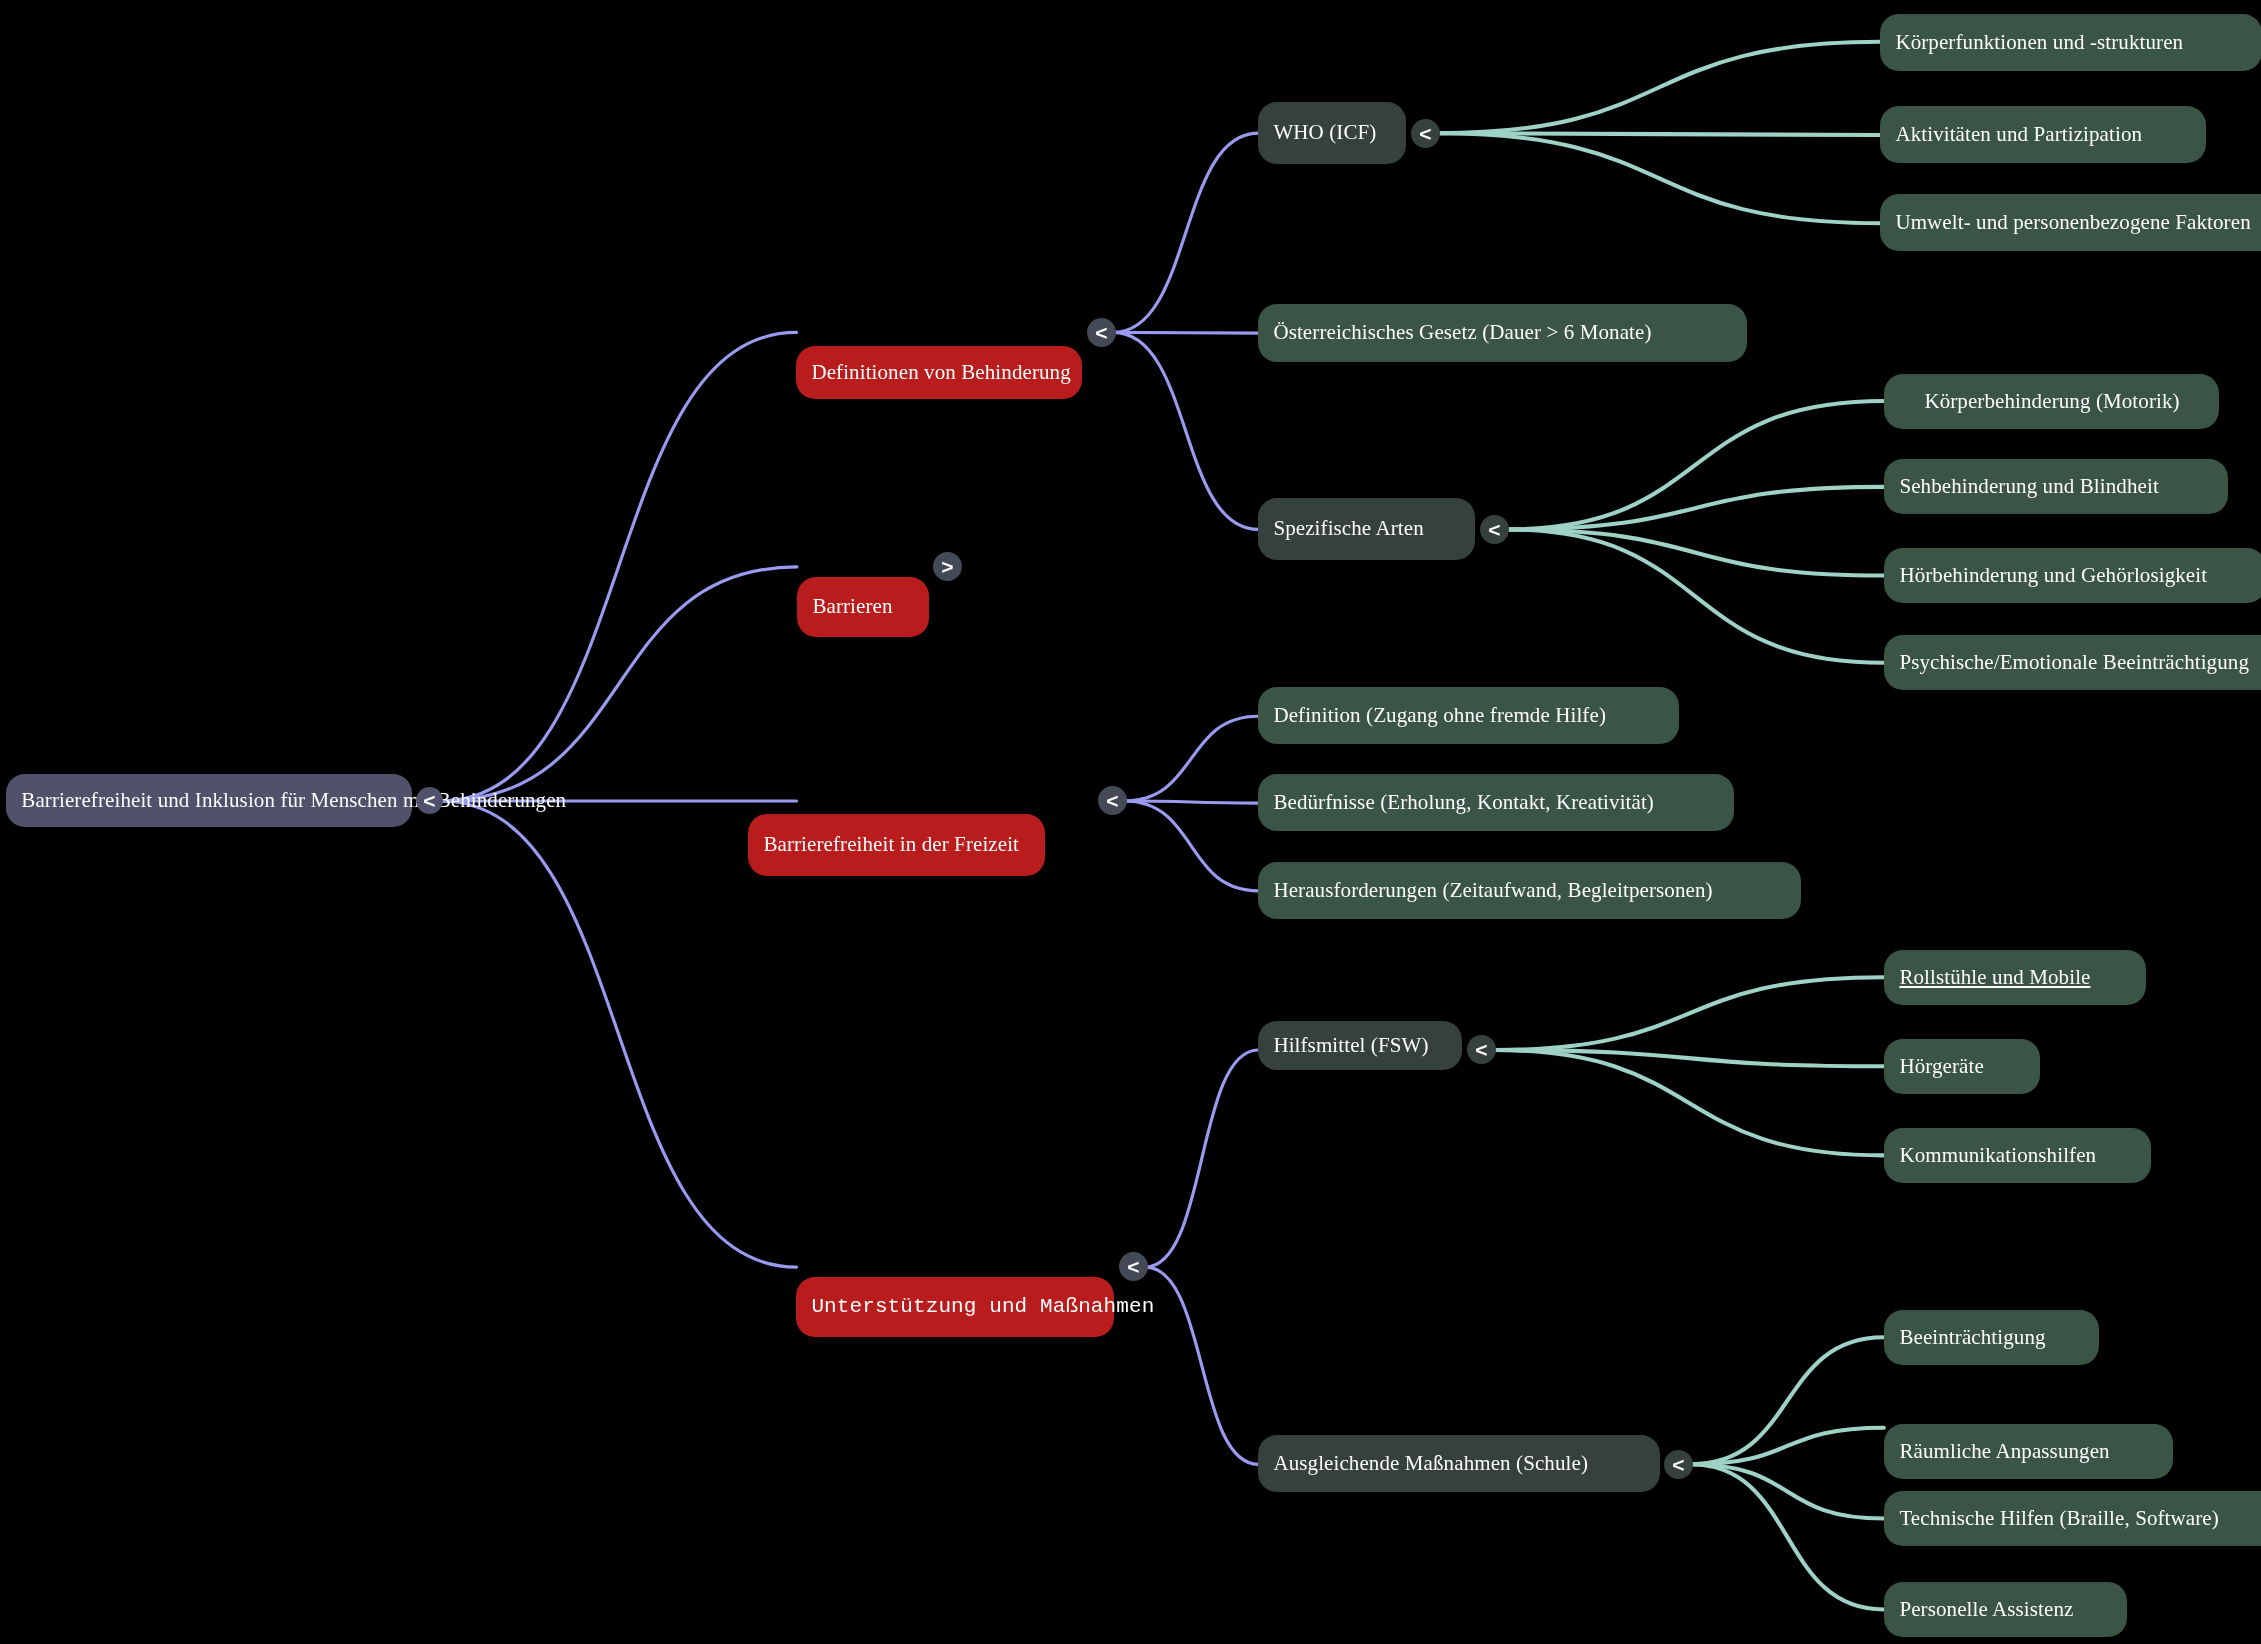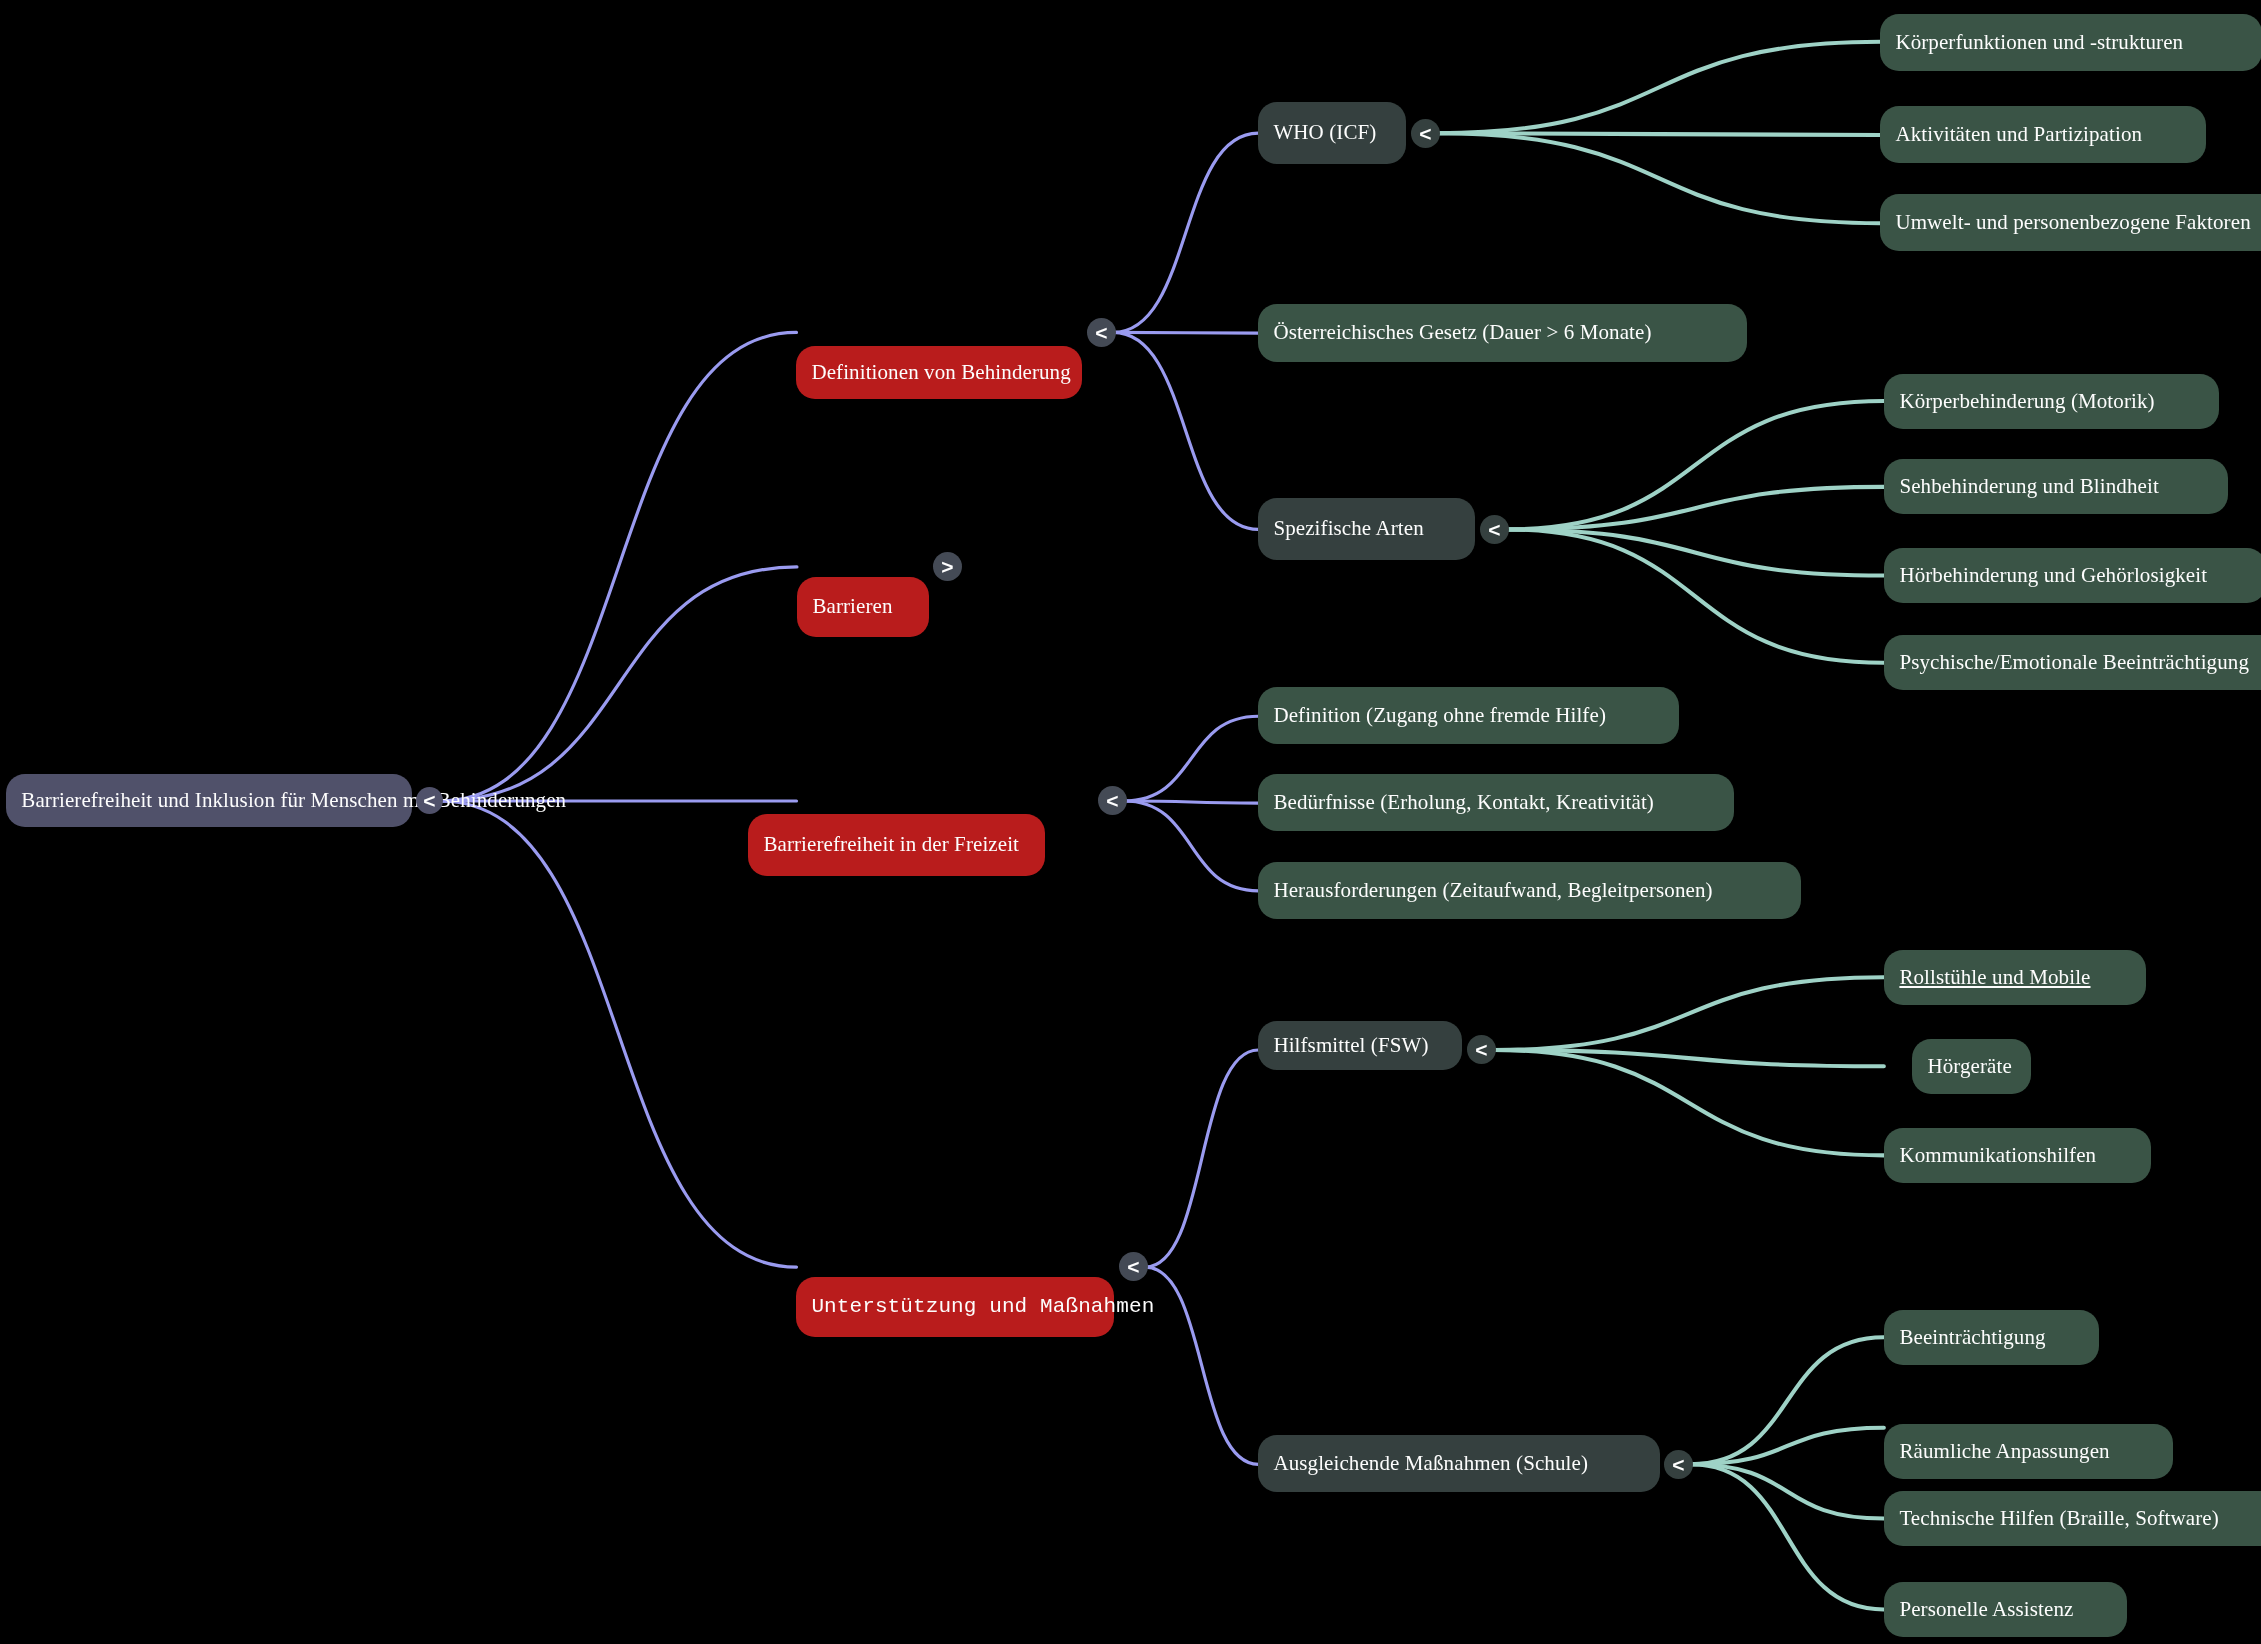--- a/index.html
+++ b/index.html
@@ -90,21 +90,21 @@
       <div class="toggle tg-teal" style="left: 1480px; top: 515px; height: 29px; width: 29px;">&lt;</div>
       <div class="node lvl3" style="left: 1880px; top: 13.6px; width: 382px; height: 57px;">
         <span class="label">Körperfunktionen und -strukturen</span>
       </div>
       <div class="node lvl3" style="left: 1880px; top: 106px; width: 326px; height: 57px;">
         <span class="label">Aktivitäten und Partizipation</span>
       </div>
       <div class="node lvl3" style="left: 1880px; top: 194px; width: 475px; height: 57px;">
         <span class="label">Umwelt- und personenbezogene Faktoren</span>
       </div>
-      <div class="node lvl3" style="left: 1884px; top: 374px; width: 335px; height: 55px;">
+      <div class="node lvl3" style="left: 1884px; top: 374px; width: 335px; height: 55px; padding-left: 25px;">
         <span class="label">Körperbehinderung (Motorik)</span>
       </div>
       <div class="node lvl3" style="left: 1884px; top: 459px; width: 344px; height: 55px;">
         <span class="label">Sehbehinderung und Blindheit</span>
       </div>
       <div class="node lvl3" style="left: 1884px; top: 548px; width: 382px; height: 55px;">
         <span class="label">Hörbehinderung und Gehörlosigkeit</span>
       </div>
       <div class="node lvl3" style="left: 1884px; top: 635px; width: 434px; height: 55px;">
         <span class="label">Psychische/Emotionale Beeinträchtigung</span>
@@ -122,21 +122,21 @@
         <span class="label">Hilfsmittel (FSW)</span>
       </div>
       <div class="toggle tg-teal" style="left: 1467px; top: 1035px; height: 29px; width: 29px;">&lt;</div>
       <div class="node lvl2" style="left: 1258px; top: 1435px; width: 402px; height: 57px;">
         <span class="label">Ausgleichende Maßnahmen (Schule)</span>
       </div>
       <div class="toggle tg-teal" style="left: 1664px; top: 1450px; height: 29px; width: 29px;">&lt;</div>
       <div class="node lvl3" style="left: 1884px; top: 950px; width: 262px; height: 55px; text-decoration: underline;">
         <span class="label">Rollstühle und Mobile</span>
       </div>
-      <div class="node lvl3" style="left: 1884px; top: 1039px; width: 119px; height: 55px; margin-left: 28px;">
+      <div class="node lvl3" style="left: 1884px; top: 1039px; width: 156px; height: 55px;">
         <span class="label">Hörgeräte</span>
       </div>
       <div class="node lvl3" style="left: 1884px; top: 1128px; width: 267px; height: 55px;">
         <span class="label">Kommunikationshilfen</span>
       </div>
       <div class="node lvl3" style="left: 1884px; top: 1310px; width: 215px; height: 55px;">
         <span class="label">Beeinträchtigung</span>
       </div>
       <div class="node lvl3" style="left: 1884px; top: 1400px; width: 289px; height: 55px; margin-top: 24px;">
         <span class="label">Räumliche Anpassungen</span>

